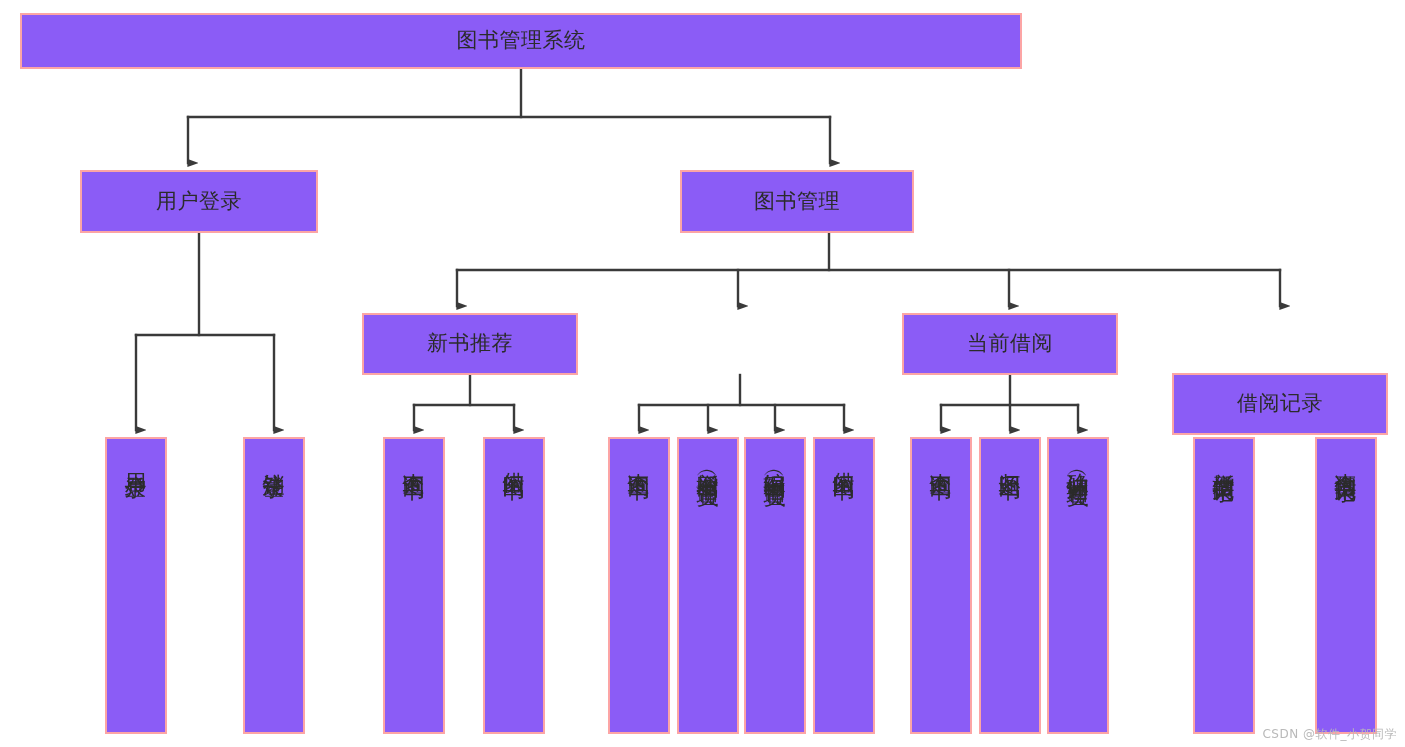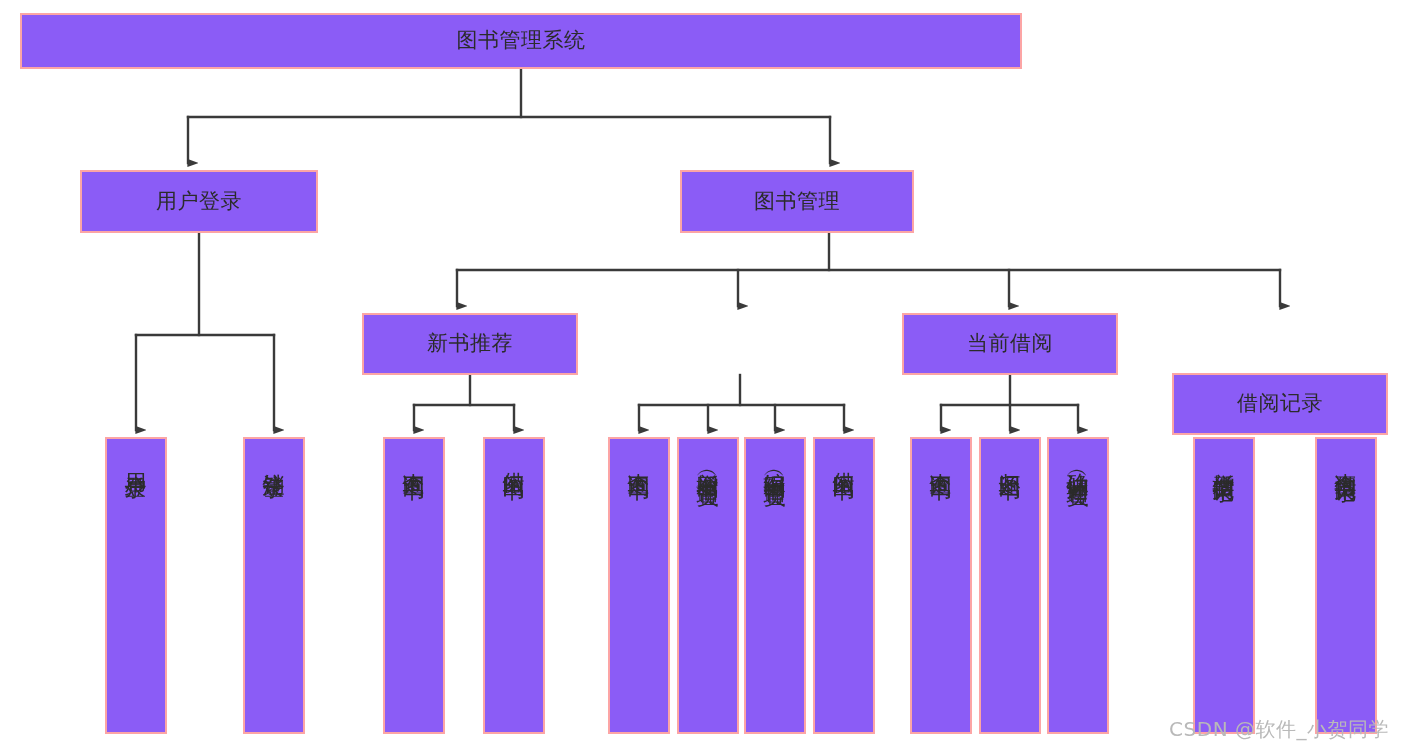--- a/index.html
+++ b/index.html
@@ -56,23 +56,23 @@
   .node.v .label {
     font-size: 22px;
     writing-mode: vertical-rl;
     text-orientation: upright;
     line-height: 1.05;
     letter-spacing: 2px;
     white-space: nowrap;
   }
   #watermark {
     position: absolute;
-    right: 16px;
+    right: 8px;
     bottom: 4px;
-    font-size: 20px;
+    font-size: 12px;
     color: #b9b9b9;
     white-space: nowrap;
     letter-spacing: 0.5px;
   }
 </style>
 </head>
 <body>
 
 <div id="diagram-canvas">
 

